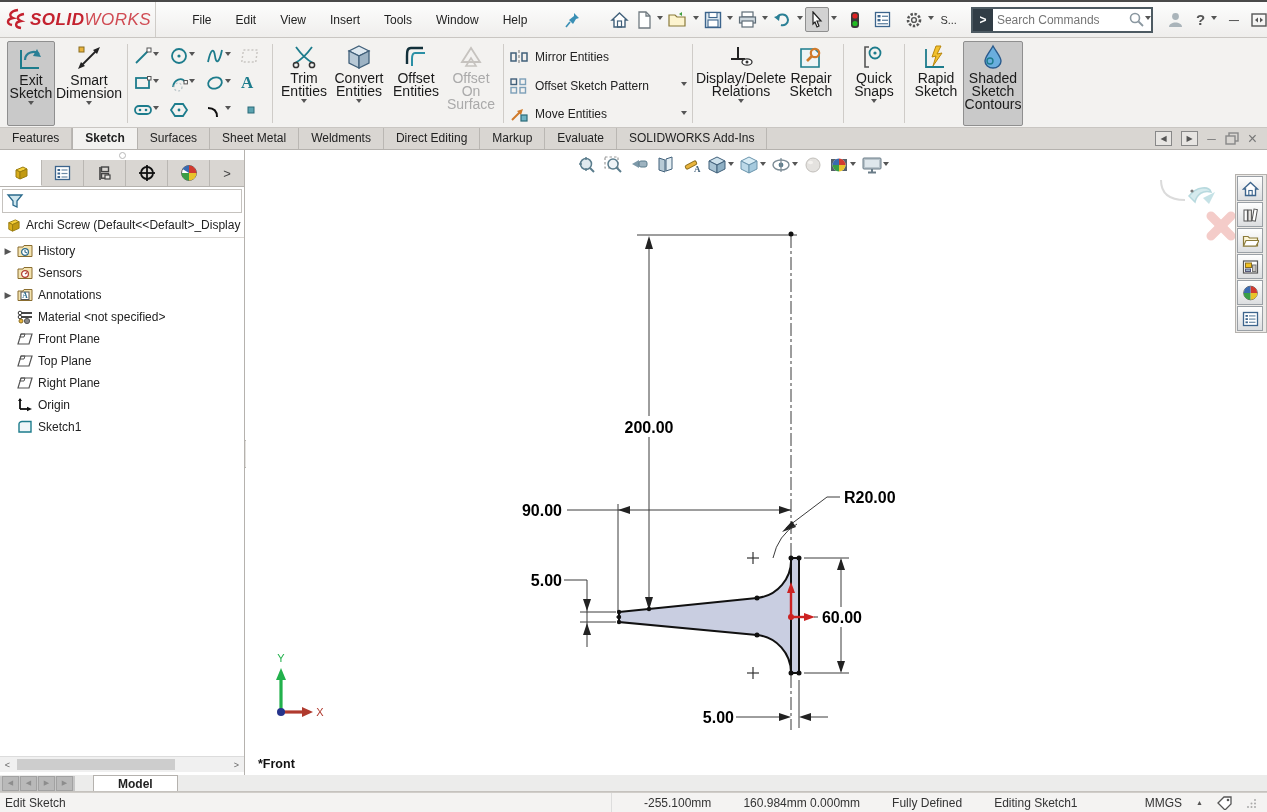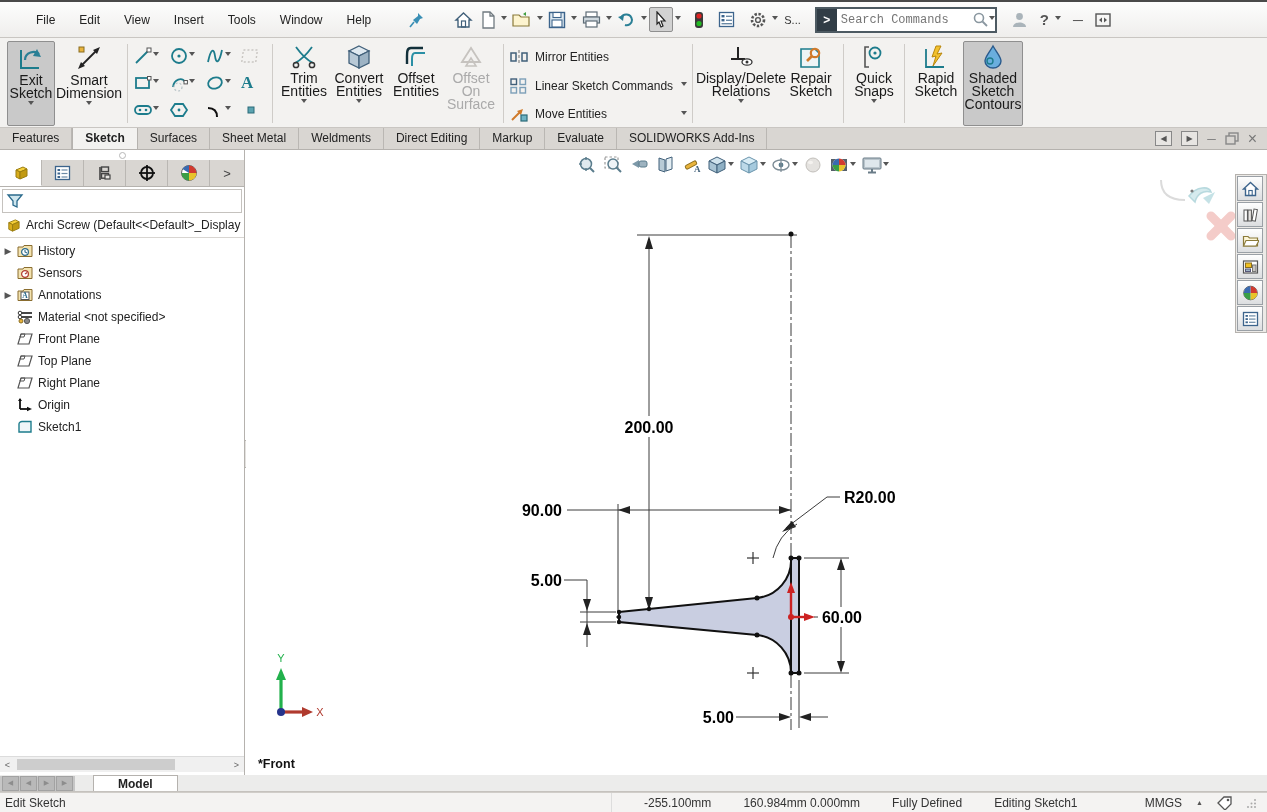--- a/index.html
+++ b/index.html
@@ -18,21 +18,21 @@
   .logo-text .lt2{font-weight:normal;color:#d04b53}
   .menus{display:flex;margin-left:26px;gap:4px}
   .menu-item{padding:4px 10px;font-size:12px;color:#222;cursor:default}
   .pin{margin-left:28px}
   .qbar{display:flex;align-items:center;margin-left:26px;gap:2px}
   .qbtn{display:flex;align-items:center;padding:3px 3px;border-radius:2px}
   .qbtn.pressed{background:#d2d2d2;border:1px solid #8f8f8f}
   .sdots{font-size:11px;color:#333;margin:0 4px}
   .searchbox{display:flex;align-items:center;width:178px;height:22px;border:2px solid #4d5a62;background:#fff;margin-left:10px}
   .searchbox .cmd{width:20px;height:100%;background:#313d46;color:#fff;display:flex;align-items:center;justify-content:center;font-weight:bold;font-size:12px}
-  .searchbox input{flex:1;border:0;outline:none;font-family:Liberation Mono, monospace;font-size:12px;color:#888;padding:0 4px;min-width:10px}
+  .searchbox input{flex:1;border:0;outline:none;font-family:Liberation Sans, sans-serif;font-size:12px;color:#888;padding:0 4px;min-width:10px}
   .winctl{display:flex;align-items:center;gap:10px;margin-left:14px;color:#555}
   .glyph-btn{font-size:14px;color:#555;padding:0 2px}
 
   
   .ribbon{position:absolute;top:38px;left:0;width:1267px;height:90px;background:#f3f2f0;border-bottom:1px solid #c9c6c2;
           display:flex;align-items:stretch;padding:2px 0 0 6px;box-sizing:border-box}
   .rsep{width:1px;background:#cfccc8;margin:4px 5px}
   .rbtn{display:flex;flex-direction:column;align-items:center;justify-content:flex-start;padding:3px 2px 1px;margin:1px;border-radius:2px;text-align:center}
   .rbtn .lbl{font-size:14px;line-height:13px;color:#1a1a1a;margin-top:2px}
   .rbtn.pressed{background:#c9c9c9;border:1px solid #8f8f8f;padding:2px 1px 0}
@@ -90,20 +90,27 @@
   .statusbar{position:absolute;top:792px;left:0;width:1267px;height:20px;background:#f4f3f2;border-top:1px solid #d0cdc9;
              display:flex;align-items:center;font-size:12px;color:#333;box-sizing:border-box}
   .sb-left{width:606px;padding-left:5px;border-right:1px solid #ddd;height:100%;display:flex;align-items:center}
   .sbi{margin-left:32px;white-space:nowrap}
   .mmgs{margin-left:auto;display:flex;align-items:center;gap:14px;padding-right:10px}
 </style>
 </head>
 <body>
 
 <div class="menubar">
+  <div class="logo">
+    <svg width="26" height="24" viewBox="0 0 26 24">
+        <path d="M14 2 C6 3 4 8 9 10 C3 11 2 16 8 17" stroke="#c4222f" stroke-width="2.4" fill="none"></path>
+        <path d="M20 6 C13 7 12 11 17 13 C11 14 10 19 17 20" stroke="#c4222f" stroke-width="2.4" fill="none"></path>
+      </svg>
+    <span class="logo-text"><span>SOLID</span><span class="lt2">WORKS</span></span>
+  </div>
   <div class="menus">
     <span class="menu-item">File</span>
     <span class="menu-item">Edit</span>
     <span class="menu-item">View</span>
     <span class="menu-item">Insert</span>
     <span class="menu-item">Tools</span>
     <span class="menu-item">Window</span>
     <span class="menu-item">Help</span>
   </div>
   <span class="pin">
@@ -367,21 +374,21 @@
         </svg>
       <span class="lbl">Mirror Entities</span>
     </div>
     <div class="srow">
       <svg width="20" height="18" viewBox="0 0 20 18">
           <rect x="2" y="2" width="5.5" height="5.5" fill="none" stroke="#41607a" stroke-width="1.4"></rect>
           <rect x="11" y="2" width="5.5" height="5.5" fill="none" stroke="#7da0b8" stroke-width="1.4"></rect>
           <rect x="2" y="10.5" width="5.5" height="5.5" fill="none" stroke="#7da0b8" stroke-width="1.4"></rect>
           <rect x="11" y="10.5" width="5.5" height="5.5" fill="none" stroke="#7da0b8" stroke-width="1.4"></rect>
         </svg>
-      <span class="lbl">Linear Sketch Commands</span>
+      <span class="lbl">Offset Sketch Pattern</span>
       <span class="dd"></span>
     </div>
     <div class="srow">
       <svg width="20" height="18" viewBox="0 0 20 18">
           <path d="M3 15 L12 6" stroke="#d07a2a" stroke-width="2"></path>
           <path d="M14 4 L8 6 L12 10 Z" fill="#d07a2a"></path>
           <rect x="12" y="10" width="6" height="6" fill="#6fb3c4" stroke="#2a6a78" stroke-width="1.2"></rect>
         </svg>
       <span class="lbl">Move Entities</span>
       <span class="dd"></span>

